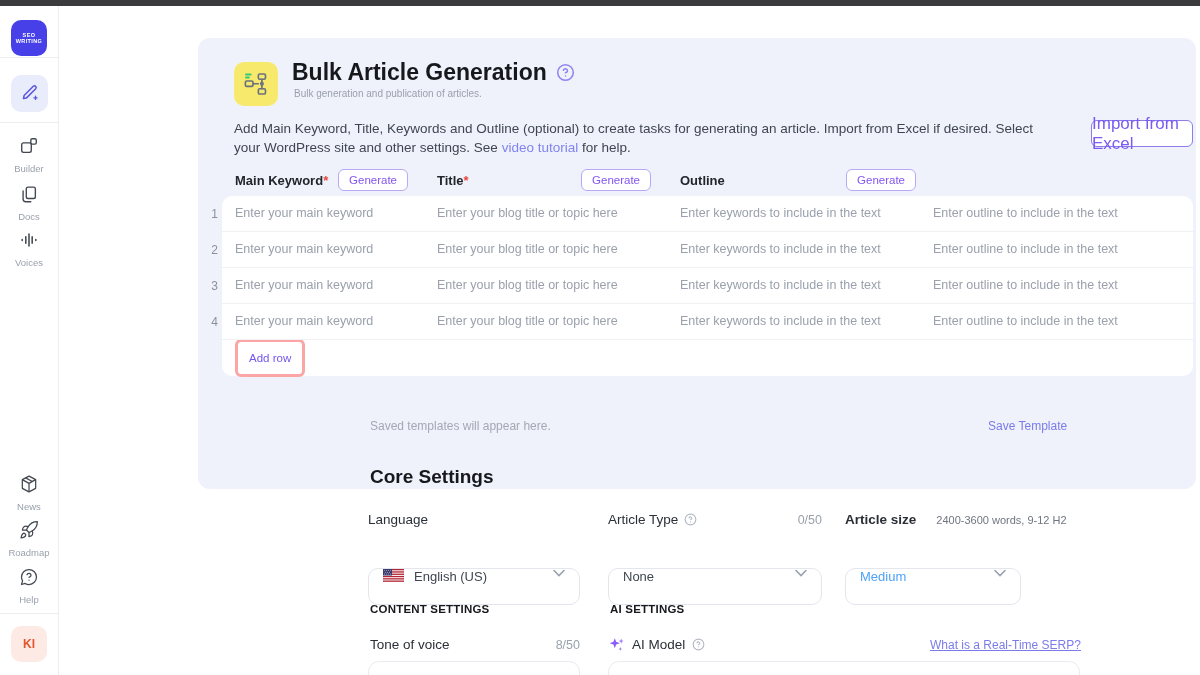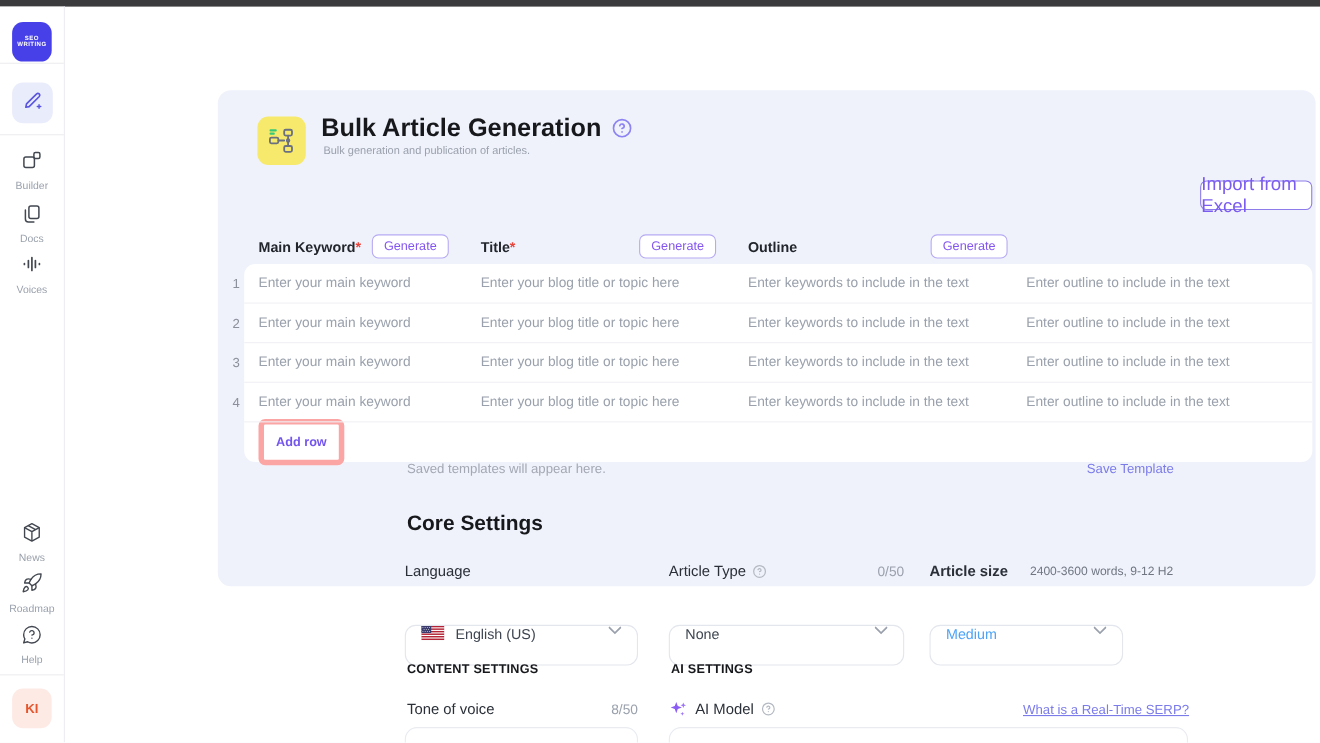--- a/index.html
+++ b/index.html
@@ -20,21 +20,21 @@
   .active-item { position:absolute; left:11px; top:69px; width:37px; height:37px; border-radius:10px;
                  background:#e9ecfb; display:flex; align-items:center; justify-content:center; }
   .sb-item { position:absolute; left:0; width:58px; display:flex; flex-direction:column; align-items:center; cursor:pointer; }
   .sb-label { font-size:9.5px; color:#9aa1ac; margin-top:3px; }
   .avatar { position:absolute; left:11px; top:620px; width:36px; height:36px; border-radius:10px;
             background:#fdeae5; color:#e4572e; font-weight:bold; font-size:12px;
             display:flex; align-items:center; justify-content:center; }
 
   
   .panel { position:absolute; left:198px; top:38px; width:998px; height:451px;
-           background:#eff2fb; border-radius:12px;margin-top:44px; }
+           background:#eff2fb; border-radius:12px; }
   .feature-icon { position:absolute; left:36px; top:24px; width:44px; height:44px; border-radius:10px;
                   background:#f7e96b; display:flex; align-items:center; justify-content:center; }
   .page-title { position:absolute; left:94px; top:21px; font-size:23px; font-weight:bold; color:#17181c;
                 display:flex; align-items:center; gap:9px; }
   .page-sub { position:absolute; left:96px; top:50px; font-size:10px; color:#9aa1ac; }
   .run-btn { position:absolute; left:872px; top:24px; width:123px; height:32px; border-radius:8px;
              background:linear-gradient(135deg,#8a87f0,#5f5ce4); color:#fff; font-size:15px;
              display:flex; align-items:center; justify-content:center; cursor:pointer; }
   .desc { position:absolute; left:36px; top:81px; width:806px; font-size:13.5px; line-height:19px; color:#3f4651; }
   .link { color:#8184ee; cursor:pointer; }
@@ -49,22 +49,22 @@
   .th-label { font-size:13px; font-weight:bold; color:#22252b; }
   .req { color:#e8453c; }
   .gen-btn { height:22px; padding:0 10px; border-radius:6px; border:1px solid #b6aaf4; background:#fff;
              color:#8456f0; font-size:11.5px; display:flex; align-items:center; cursor:pointer; white-space:nowrap; }
 
   .card { position:absolute; left:24px; top:158px; width:971px; height:180px; background:#fff; border-radius:10px; }
   .trow { display:grid; grid-template-columns:202px 243px 253px 1fr; height:36px; border-bottom:1px solid #f1f1f5; }
   .cell { font-size:12.5px; color:#9aa1ac; line-height:35px; padding-left:13px; white-space:nowrap; overflow:hidden; cursor:text; }
   .rownum { position:absolute; width:16px; text-align:right; left:-20px; font-size:12px; color:#8b909a; line-height:36px; }
   .addrow-wrap { height:36px; display:flex; align-items:center; padding-left:13px; }
-  .addrow-btn { height:24px; padding:16px 11px; border-radius:6px; border:5px solid #fca5a5; background:#fff;
-                color:#7456ee; font-size:11.5px; display:flex; align-items:center; cursor:pointer;font-weight:bold; }
+  .addrow-btn { height:24px; padding:16px 11px; border-radius:6px; border:3px solid #fca5a5; background:#fff;
+                color:#7456ee; font-size:11.5px; display:flex; align-items:center; cursor:pointer; }
 
   
   .tpl-empty { position:absolute; left:370px; top:419px; font-size:12px; color:#a3a8b3; }
   .tpl-save { position:absolute; left:988px; top:419px; font-size:12px; color:#7b7bea; cursor:pointer; }
 
   
   .core-h { position:absolute; left:370px; top:466px; font-size:19px; font-weight:bold; color:#17181c; }
   .flabel { font-size:13.5px; color:#2a2f38; font-weight:500; display:flex; align-items:center; gap:6px; }
   .counter { font-size:12.5px; color:#9aa1ac; }
   .lrow1 { position:absolute; left:368px; top:512px; width:212px; }
@@ -190,20 +190,21 @@
         <svg width="19" height="19" viewBox="0 0 20 20" fill="none" stroke="#8d83f2" stroke-width="1.6" stroke-linecap="round">
           <circle cx="10" cy="10" r="8.2"></circle>
           <path d="M7.8 7.6a2.2 2.2 0 0 1 4.3.7c0 1.4-2.1 2-2.1 2"></path>
           <path d="M10 13.6h.01"></path>
         </svg>
       </span>
     </div>
     <div class="page-sub">Bulk generation and publication of articles.</div>
 
 
+    <div class="desc"><span>Add Main Keyword, Title, Keywords and Outline (optional) to create tasks for generating an article. Import from Excel if desired. Select your WordPress site and other settings. See </span><span class="link">video tutorial</span><span> for help.</span></div>
 
     <div class="import-btn">Import from Excel</div>
 
     <div class="thead">
       <div class="th">
         <span class="th-label"><span>Main Keyword</span><span class="req">*</span></span>
         <span class="gen-btn">Generate</span>
       </div>
       <div class="th">
         <span class="th-label"><span>Title</span><span class="req">*</span></span>

